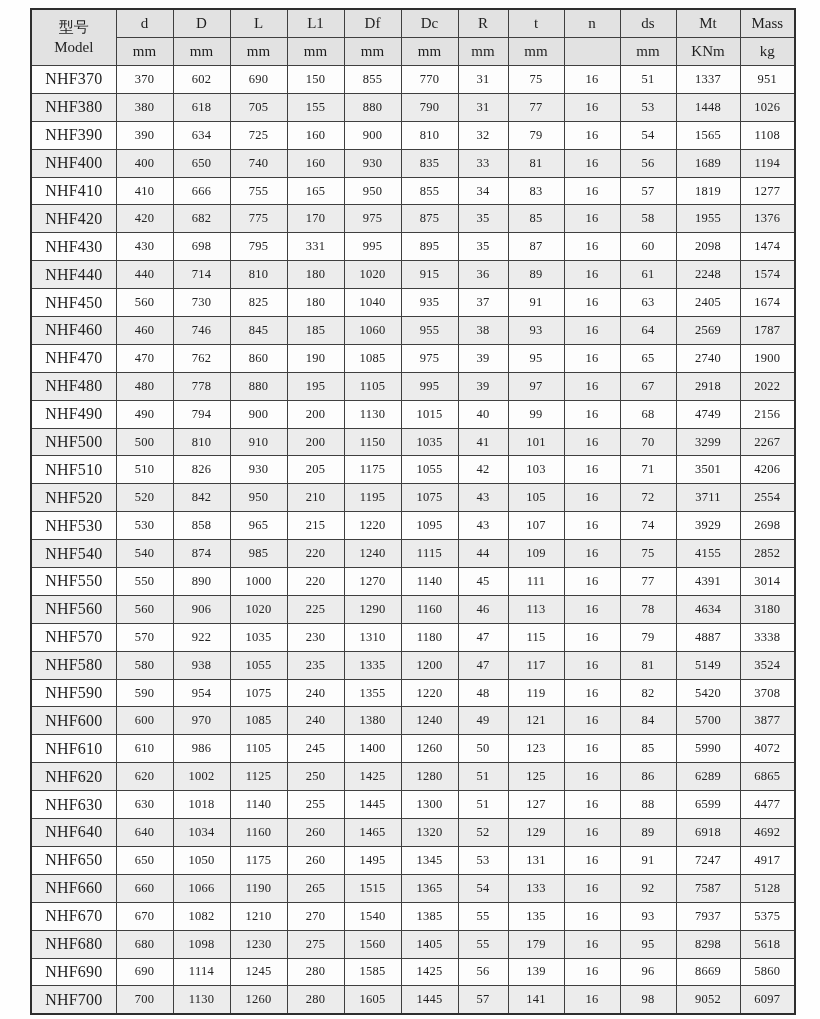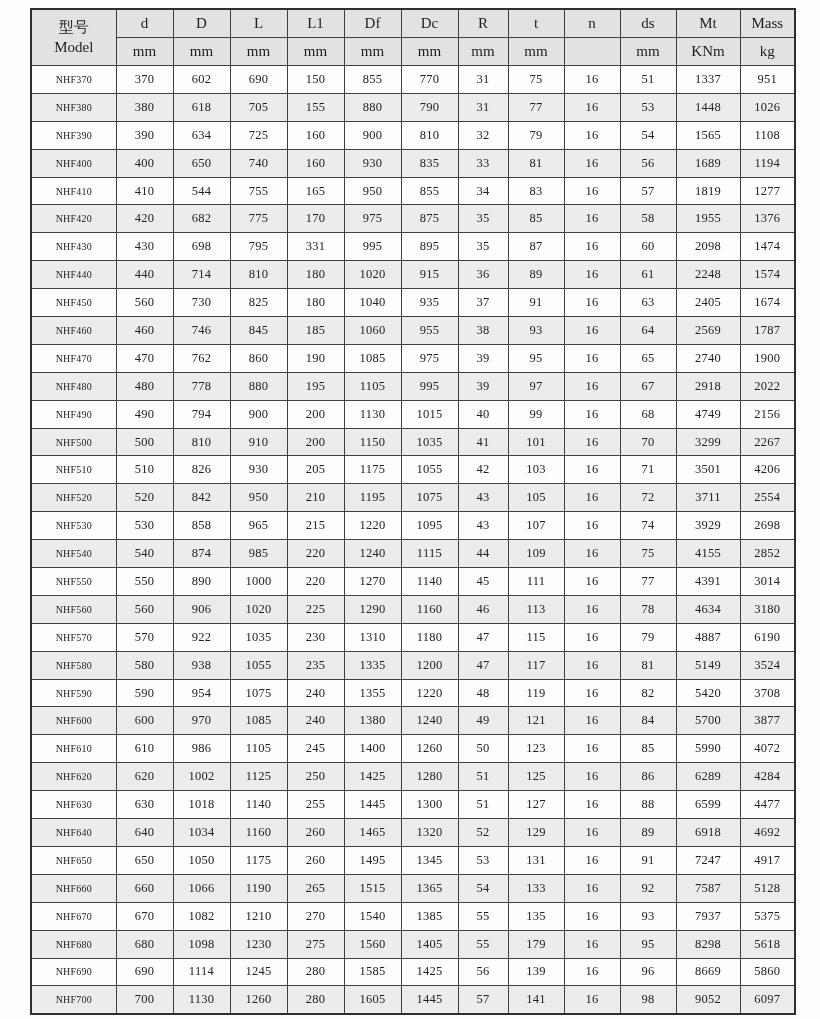--- a/index.html
+++ b/index.html
@@ -44,21 +44,21 @@
     line-height: 1.3;
   }
   tbody td {
     height: 26.9px;
     font-size: 12.5px;
     color: #222222;
     background: #fdfdfd;
     letter-spacing: 0.3px;
   }
   tbody td.model {
-    font-size: 10px;
+    font-size: 16px;
     letter-spacing: 0.2px;
   }
   tbody tr:nth-child(even) td {
     background: #ececec;
   }
 </style>
 </head>
 <body>
 
 <div class="sheet">
@@ -169,21 +169,21 @@
           <td>33</td>
           <td>81</td>
           <td>16</td>
           <td>56</td>
           <td>1689</td>
           <td>1194</td>
         </tr>
         <tr>
           <td class="model">NHF410</td>
           <td>410</td>
-          <td>544</td>
+          <td>666</td>
           <td>755</td>
           <td>165</td>
           <td>950</td>
           <td>855</td>
           <td>34</td>
           <td>83</td>
           <td>16</td>
           <td>57</td>
           <td>1819</td>
           <td>1277</td>
@@ -419,21 +419,21 @@
           <td>922</td>
           <td>1035</td>
           <td>230</td>
           <td>1310</td>
           <td>1180</td>
           <td>47</td>
           <td>115</td>
           <td>16</td>
           <td>79</td>
           <td>4887</td>
-          <td>6190</td>
+          <td>3338</td>
         </tr>
         <tr>
           <td class="model">NHF580</td>
           <td>580</td>
           <td>938</td>
           <td>1055</td>
           <td>235</td>
           <td>1335</td>
           <td>1200</td>
           <td>47</td>
@@ -494,21 +494,21 @@
           <td>1002</td>
           <td>1125</td>
           <td>250</td>
           <td>1425</td>
           <td>1280</td>
           <td>51</td>
           <td>125</td>
           <td>16</td>
           <td>86</td>
           <td>6289</td>
-          <td>4284</td>
+          <td>6865</td>
         </tr>
         <tr>
           <td class="model">NHF630</td>
           <td>630</td>
           <td>1018</td>
           <td>1140</td>
           <td>255</td>
           <td>1445</td>
           <td>1300</td>
           <td>51</td>

